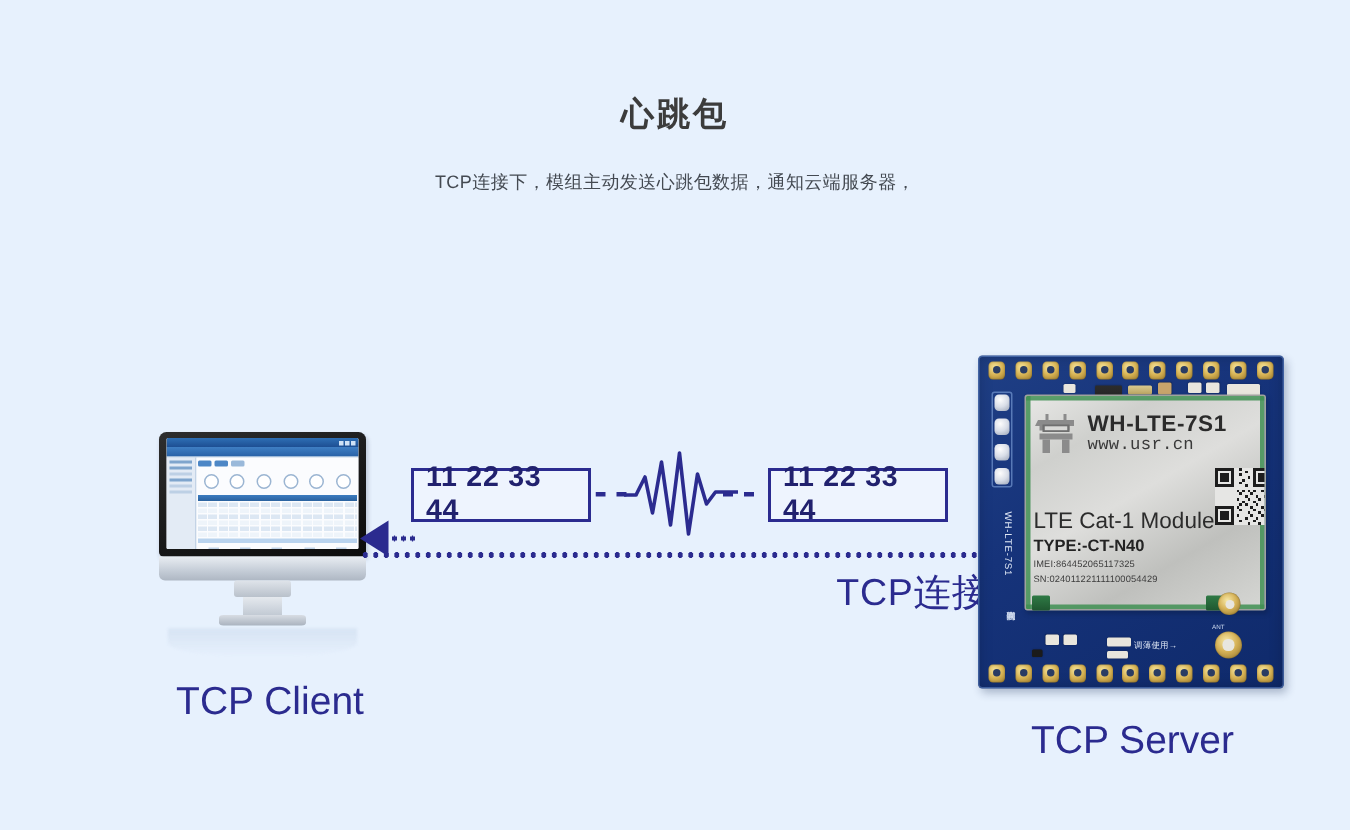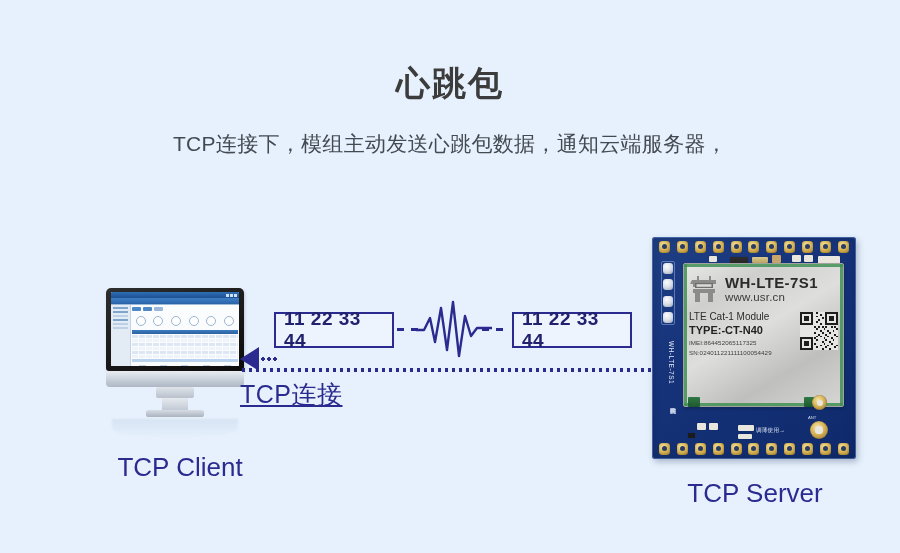--- a/index.html
+++ b/index.html
@@ -13,30 +13,30 @@
     background: #e7f1fd;
     font-family: "Liberation Sans", sans-serif;
     position: relative;
   }
 
   
   #header { position: absolute; left: 0; top: 0; width: 900px; text-align: center; }
 
   #page-title {
     margin-top: 62px;
-    font-size: 34px;
+    font-size: 22px;
     font-weight: bold;
     color: #3c3c3c;
     letter-spacing: 2px;
     line-height: 1.25;
   }
 
   #subtitle {
     margin-top: 20px;
-    font-size: 21px;
+    font-size: 12px;
     color: #444a52;
     line-height: 1.85;
     letter-spacing: 0.3px;
   }
   #subtitle div { white-space: nowrap; }
 
   
   #monitor-group {
     position: absolute;
     left: 96px; top: 288px;
@@ -171,25 +171,24 @@
 
   .link-dotted {
     position: absolute; left: 0; top: 68px;
     width: 420px; height: 4px;
     background-image: radial-gradient(circle, #2b2b8f 46%, transparent 48%);
     background-size: 7px 4px;
   }
 
   #tcp-link-label {
     position: absolute; left: 0; top: 78px; width: 420px;
-    text-align: left;
+    text-align: right;
     font-size: 25px;
     color: #2b2b8f;
     letter-spacing: .5px;
-    text-decoration: underline;
   }
 
   
   #module-group { position: absolute; left: 652px; top: 237px; width: 204px; height: 222px; }
 
   .pcb {
     position: absolute; inset: 0;
     background: linear-gradient(145deg,#1f3f85 0%, #16337a 40%, #0f2a6b 100%);
     border-radius: 3px;
     box-shadow: 2px 3px 6px rgba(30,50,90,.30), inset 0 0 10px rgba(0,0,0,.22);
@@ -241,25 +240,25 @@
   .shield-green-edge.b { top: auto; bottom: 0; }
   .shield-green-side { position:absolute; top:0; bottom:0; width:3px; background:#3f8f52; opacity:.85; }
   .shield-green-side.l { left: 0; } .shield-green-side.r { right: 0; }
 
   .shield-inner { position: absolute; left: 5px; right: 5px; top: 5px; bottom: 5px; }
 
   .brand-row { display: flex; align-items: center; gap: 6px; margin-top: 6px; }
   .usr-logo { width: 30px; height: 28px; flex: none; }
   .brand-text { line-height: 1.05; }
   .brand-model { font-size: 15px; font-weight: bold; color: #2b2b2b; letter-spacing: .4px; white-space: nowrap; }
-  .brand-url { font-size: 11.5px; color: #3a3a3a; letter-spacing: .2px; }
+  .brand-url { font-size: 11.5px; color: #3a3a3a; letter-spacing: .2px; font-family: Liberation Mono, monospace; }
 
   .label-rows { margin-top: 8px; display: flex; }
   .label-left { flex: 1; }
-  .lbl-line1 { font-size: 10px; color: #2c2c2c; white-space: nowrap; }
+  .lbl-line1 { font-size: 15px; color: #2c2c2c; white-space: nowrap; margin-top: 28px; }
   .lbl-line2 { font-size: 11px; color: #232323; font-weight: bold; margin-top: 2px; white-space: nowrap; }
   .lbl-small { font-size: 6.2px; color: #3d3d3d; margin-top: 3px; white-space: nowrap; letter-spacing: .1px; }
 
   .qr { width: 38px; height: 38px; flex: none; margin-top: 1px; }
 
   
   .smd { position: absolute; background: #e9e6dd; border-radius: 1px; box-shadow: 0 0 1px rgba(0,0,0,.4); }
   .smd.dark { background: #1b1b1b; }
   .smd.ic { background: linear-gradient(#2c2c2c,#171717); border-radius: 1px; }
   .smd.cap { background: linear-gradient(#d9c98f,#b9a461); }

